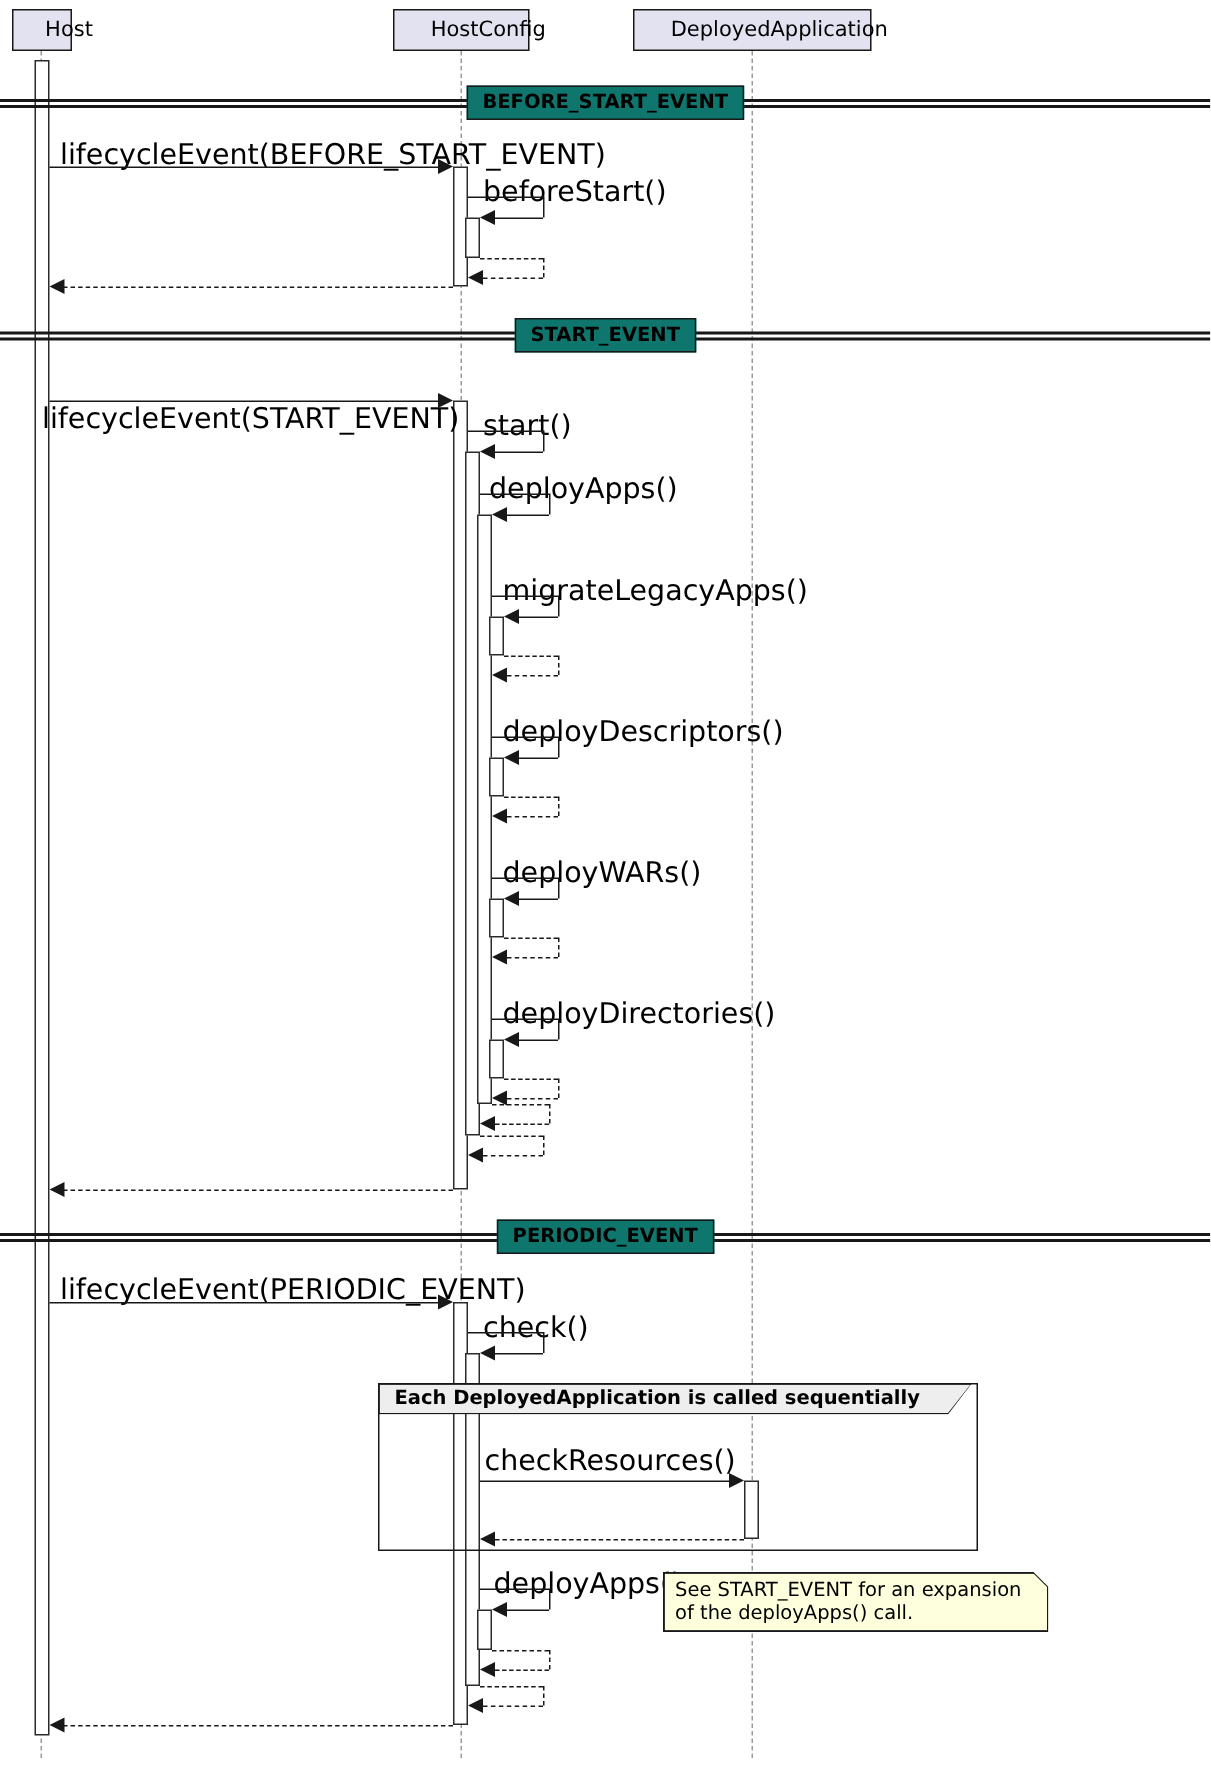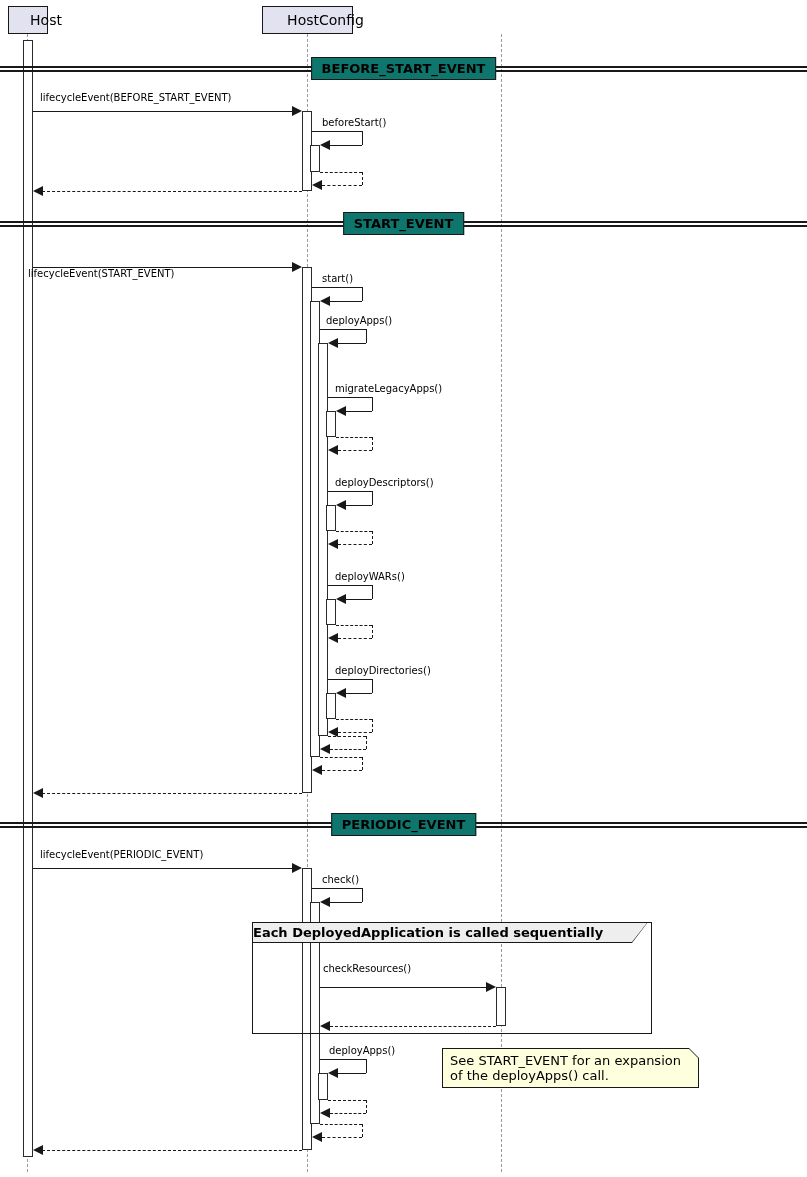--- a/index.html
+++ b/index.html
@@ -12,32 +12,32 @@
           display:flex; align-items:center; justify-content:center; white-space:nowrap;padding-left:36px; }
 
   .hl { position:absolute; height:0; border-top:1px solid #181818; }
   .hl.d { border-top:1px dashed #181818; }
   .vl { position:absolute; width:0; border-left:1px solid #181818; }
   .vl.d { border-left:1px dashed #181818; }
   .ar { position:absolute; width:0; height:0; border-top:5px solid transparent; border-bottom:5px solid transparent; }
   .ar.r { border-left:10px solid #181818; }
   .ar.l { border-right:10px solid #181818; }
 
-  .ml { position:absolute; font-size:10px; white-space:nowrap; }
+  .ml { position:absolute; font-size:19px; white-space:nowrap; }
 
   .divline { position:absolute; left:0; width:807px; height:0; border-top:2px solid #181818; }
   .divbox  { position:absolute; left:50%; transform:translateX(-50%); background:#0f766e;
              border:1px solid #181818; font-size:13px; font-weight:bold; padding:3px 10px; white-space:nowrap; }
 
   .frame { position:absolute; border:1.6px solid #181818; }
   .tab-outer { position:absolute; background:#181818;
                clip-path:polygon(0 0, 100% 0, calc(100% - 16px) 100%, 0 100%); }
   .tab-inner { position:absolute; inset:1px; background:#EEEEEE;
                clip-path:polygon(0 0, 100% 0, calc(100% - 15px) 100%, 0 100%);
-               display:flex; align-items:center; font-size:13px; font-weight:bold; white-space:nowrap; }
+               display:flex; align-items:center; padding-left:10px; font-size:13px; font-weight:bold; white-space:nowrap; }
 
   .note-outer { position:absolute; background:#181818;
                 clip-path:polygon(0 0, calc(100% - 10px) 0, 100% 10px, 100% 100%, 0 100%); }
   .note-inner { position:absolute; inset:1px; background:#FEFFDD;
                 clip-path:polygon(0 0, calc(100% - 9px) 0, 100% 9px, 100% 100%, 0 100%);
                 font-size:13px; line-height:15px; padding:4px 7px; white-space:pre-line; }
 </style>
 </head>
 <body>
 
@@ -46,20 +46,23 @@
   <div class="lf" style="left:27px; top:34px; height:1138px;"></div>
   <div class="lf" style="left:307px; top:34px; height:1138px;"></div>
   <div class="lf" style="left:501px; top:34px; height:1138px;"></div>
 
   <div class="pbox" style="left:8px; top:6px; width:40px; height:28px;">
     <span>Host</span>
   </div>
   <div class="pbox" style="left:262px; top:6px; width:91px; height:28px;">
     <span>HostConfig</span>
   </div>
+  <div class="pbox" style="left:422px; top:6px; width:159px; height:28px;">
+    <span>DeployedApplication</span>
+  </div>
 
   <div class="act" style="left:23px; top:40px; height:1117px;"></div>
 
   <div>
     <div class="divline" style="top:66px;"></div>
     <div class="divline" style="top:70px;"></div>
     <div class="divbox" style="top:57px;">BEFORE_START_EVENT</div>
   </div>
 
   <div class="act" style="left:302px; top:111px; height:80px;"></div>

